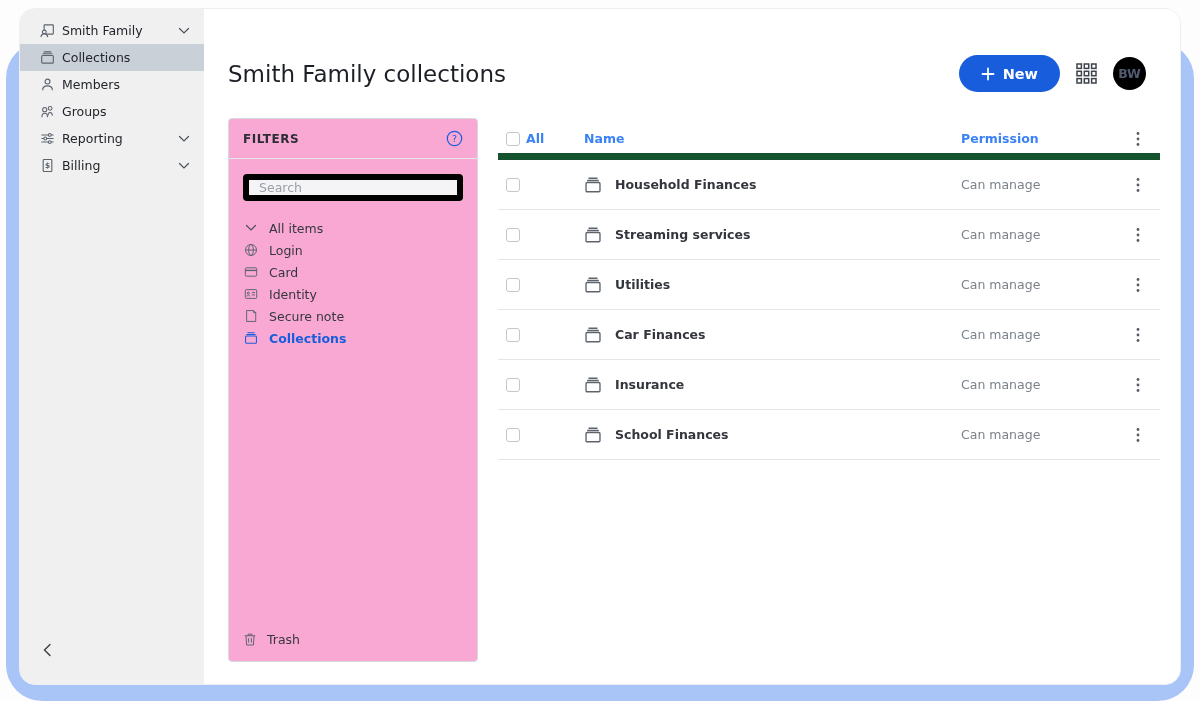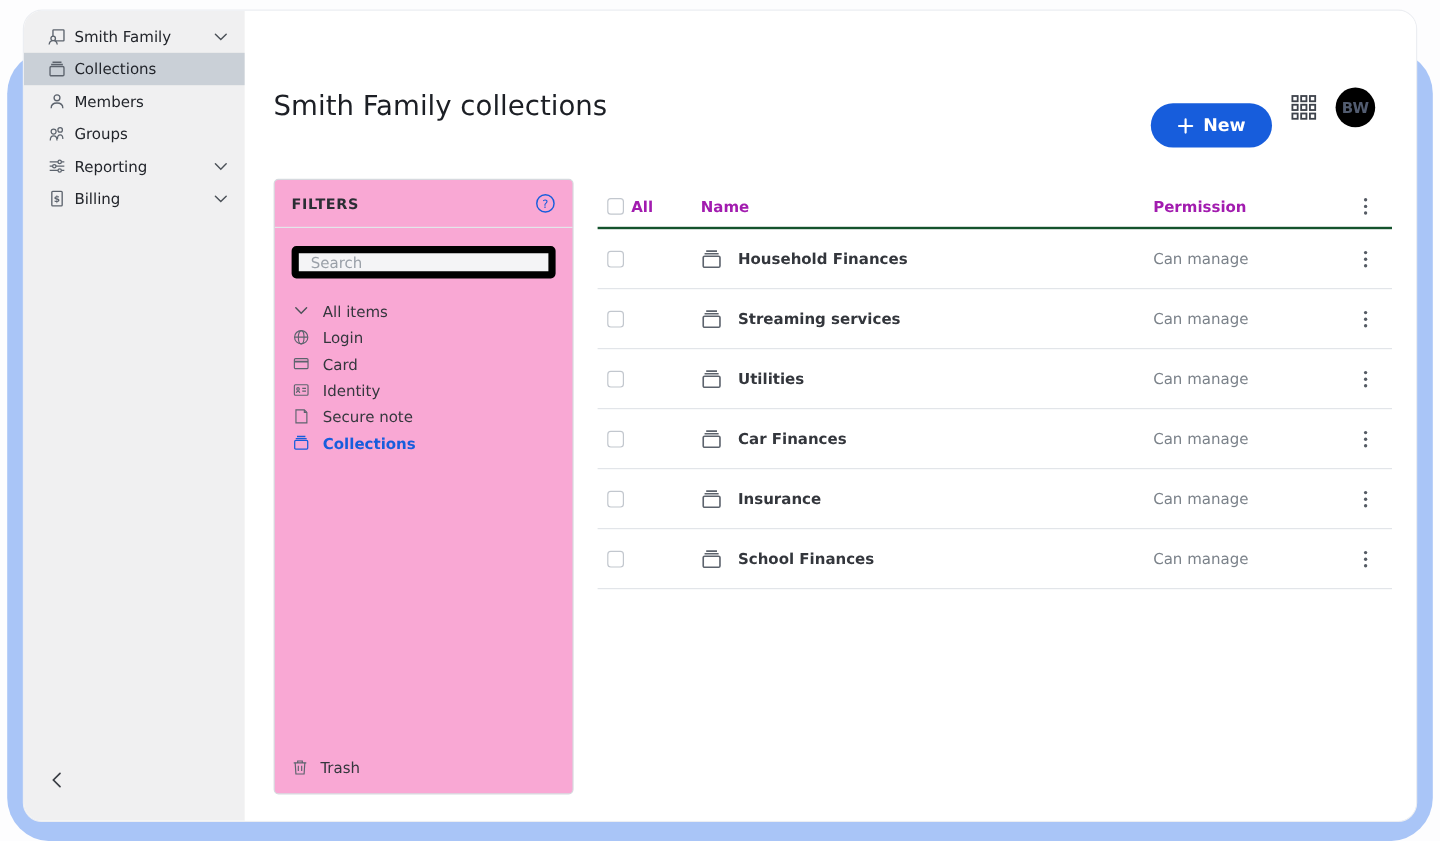--- a/index.html
+++ b/index.html
@@ -42,21 +42,20 @@
   
   .content { flex:1; min-width:0; display:flex; flex-direction:column; background:#fff; }
   .content-header { display:flex; align-items:center; padding:46px 34px 26px 24px; }
   .page-title { font-size:23px; font-weight:400; color:#1c1f25; }
   .header-actions { margin-left:auto; display:flex; align-items:center; gap:15px; }
   .btn-new {
     display:flex; align-items:center; gap:8px; border:none; cursor:pointer;
     background:#175ddc; color:#fff; height:37px; padding:0 22px;
     border-radius:999px; font-size:14.5px; font-weight:700;
     font-family:inherit;
-    margin-top:31px;
   }
   .avatar {
     width:33px; height:33px; border-radius:50%; background:#000000;
     color:#525c70; font-size:12.5px; font-weight:600;
     display:flex; align-items:center; justify-content:center; cursor:pointer;
   }
   .grid-btn { display:flex; cursor:pointer; }
   
   .main { flex:1; min-height:0; display:flex; gap:20px; padding:0 20px 22px 24px; }
   .filters-card {
@@ -84,21 +83,21 @@
   .filter-item.active { color:#175ddc; font-weight:700; }
   .filters-foot {
     display:flex; align-items:center; gap:10px; padding:12px 14px 14px;
     font-size:12.5px; color:#34373d; cursor:pointer;
   }
   
   .table-pane { flex:1; min-width:0; padding-top:6px; }
   .thead, .trow {
     display:grid; grid-template-columns:86px 1fr 155px 44px; align-items:center;
   }
-  .thead { height:36px; border-bottom:2px solid #14532d; font-size:12.5px; font-weight:700; color:#a21caf; }
+  .thead { height:36px; border-bottom:7px solid #14532d; font-size:12.5px; font-weight:700; color:#3b82f6; }
   .trow { height:50px; border-bottom:1px solid #e2e5e9; }
   .cell-all { display:flex; align-items:center; gap:6px; padding-left:8px; }
   .checkbox {
     width:14px; height:14px; border:1px solid #c2c7ce; border-radius:3px;
     background:#fff; cursor:pointer; flex-shrink:0;
   }
   .cell-check { padding-left:8px; display:flex; }
   .cell-name { display:flex; align-items:center; gap:13px; min-width:0; }
   .name-link { font-size:12.5px; font-weight:700; color:#33363c; cursor:pointer; }
   .cell-perm { font-size:12.5px; color:#7b828a; }

